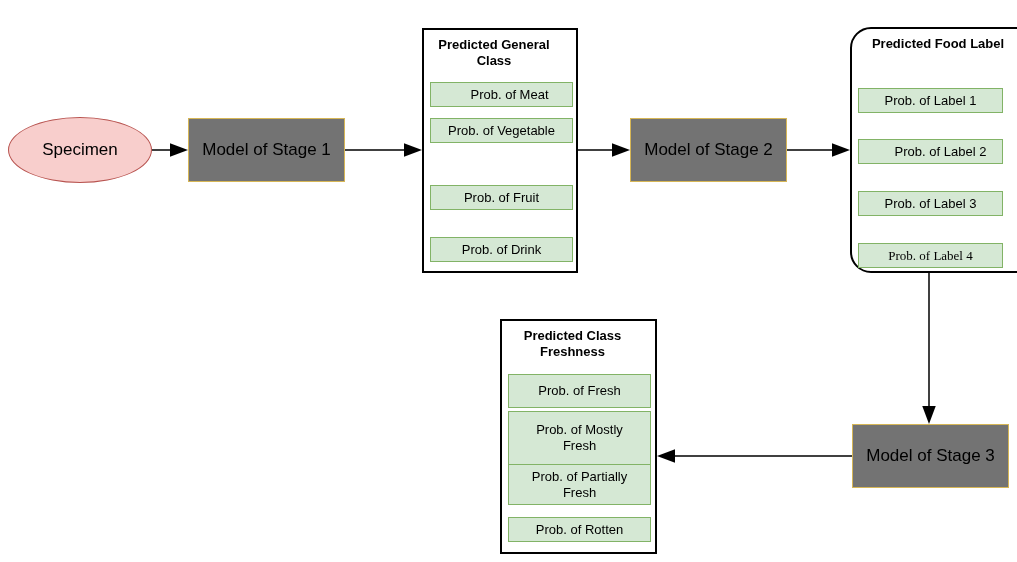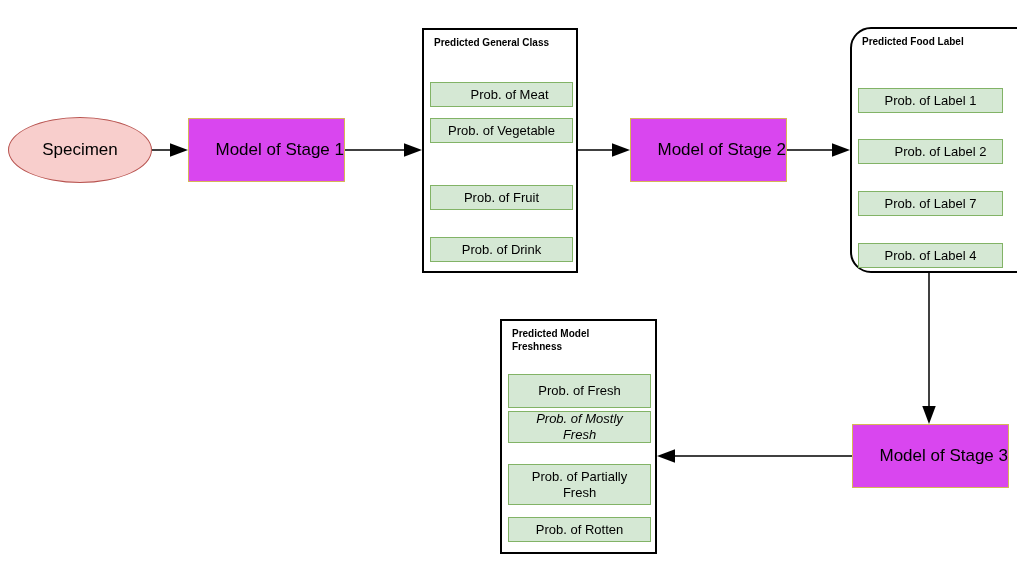--- a/index.html
+++ b/index.html
@@ -22,41 +22,42 @@
     line-height: 1.2;
     box-sizing: border-box;
   }
   .ellipse {
     left: 8px; top: 117px; width: 144px; height: 66px;
     background: #f8cecc;
     border: 1px solid #b85450;
     border-radius: 50%;
   }
   .model {
-    background: #d946ef;
+    background: #737373;
     border: 1px solid #d6b656;
-    width: 157px; height: 64px; justify-content: flex-end;
+    width: 157px; height: 64px;
   }
   #stage1 { left: 188px; top: 118px; }
   #stage2 { left: 630px; top: 118px; }
   #stage3 { left: 852px; top: 424px; }
   .group {
     position: absolute;
     background: #ffffff;
     border: 2px solid #000000;
     box-sizing: border-box;
   }
   #general-class { left: 422px; top: 28px;  width: 156px; height: 245px; }
   #food-label    { left: 850px; top: 27px;  width: 188px; height: 246px; border-radius: 21px; }
   #food-freshness{ left: 500px; top: 319px; width: 157px; height: 235px; }
   .group-title {
     position: absolute;
     left: 0; right: 12px; top: 7px;
+    text-align: center;
     font-weight: bold;
-    font-size: 10px;
+    font-size: 13px;
     line-height: 1.25;
     padding: 0 10px;
   }
   .prob {
     position: absolute;
     background: #d5e8d4;
     border: 1px solid #82b366;
     box-sizing: border-box;
     display: flex;
     align-items: center;
@@ -70,25 +71,25 @@
   #general-class .prob { left: 6px; width: 143px; height: 25px; }
   #general-class .p0 { top: 52px; padding-left: 28px; }
   #general-class .p1 { top: 88px; padding-left: 12px; }
   #general-class .p2 { top: 155px; }
   #general-class .p3 { top: 207px; }
   
   #food-label .prob { left: 6px; width: 145px; height: 25px; margin-top: 6px; }
   #food-label .p0 { top: 53px; }
   #food-label .p1 { top: 104px; padding-left: 32px; }
   #food-label .p2 { top: 156px; }
-  #food-label .p3 { top: 208px; }
+  #food-label .p3 { top: 208px; font-family: Liberation Serif, serif; }
   
   #food-freshness .prob { left: 6px; width: 143px; }
   #food-freshness .p0 { top: 53px;  height: 34px; }
-  #food-freshness .p1 { top: 90px;  height: 32px; font-style: italic; }
+  #food-freshness .p1 { top: 90px;  height: 54px; }
   #food-freshness .p2 { top: 143px; height: 41px; }
   #food-freshness .p3 { top: 196px; height: 25px; }
   #arrows {
     position: absolute;
     left: 0; top: 0;
     width: 1017px; height: 562px;
     pointer-events: none;
   }
 </style>
 </head>
@@ -142,29 +143,29 @@
 
   <div class="group" id="food-label">
     <div class="group-title">Predicted Food Label</div>
     <div class="prob p0">
       <span>Prob. of Label 1</span>
     </div>
     <div class="prob p1">
       <span>Prob. of Label 2</span>
     </div>
     <div class="prob p2">
-      <span>Prob. of Label 7</span>
+      <span>Prob. of Label 3</span>
     </div>
     <div class="prob p3">
       <span>Prob. of Label 4</span>
     </div>
   </div>
 
   <div class="group" id="food-freshness">
-    <div class="group-title">Predicted Model Freshness</div>
+    <div class="group-title">Predicted Class Freshness</div>
     <div class="prob p0">
       <span>Prob. of Fresh</span>
     </div>
     <div class="prob p1">
       <span>Prob. of Mostly Fresh</span>
     </div>
     <div class="prob p3">
       <span>Prob. of Rotten</span>
     </div>
     <div class="prob p2">

